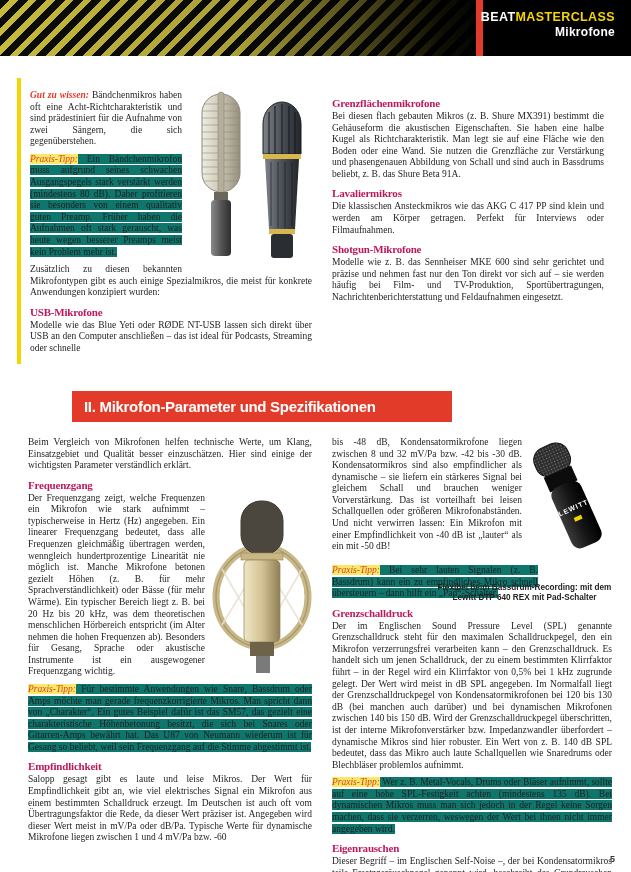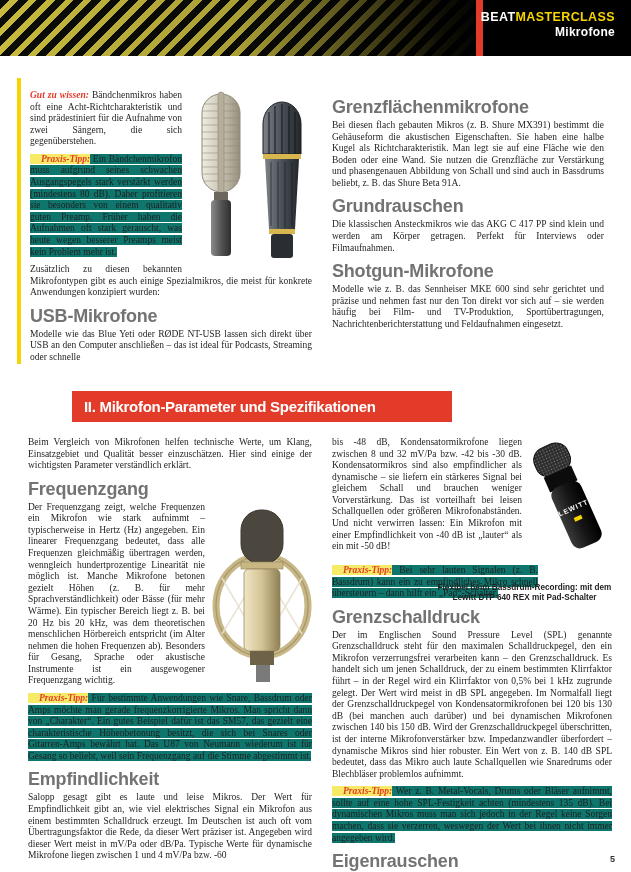--- a/index.html
+++ b/index.html
@@ -27,26 +27,26 @@
   .brand-section { font-size:12px; font-weight:bold; color:#ffffff; letter-spacing:.3px; }
 
   .accent-strip { position:absolute; left:17px; top:78px; width:4px; height:286px; background:#f5d400; }
 
   
   p.b {
     font-size:9.5px; line-height:1.22; text-align:justify;
     margin:0 0 6px 0; hyphens:auto; -webkit-hyphens:auto; color:#1e1e1e;
   }
   h3.h {
-    font-family:Liberation Sans, sans-serif; font-weight:bold;
-    font-size:18px; letter-spacing:-.2px; color:#737373; margin:7px 0 2px 0;
+    font-family:Liberation Serif, serif; font-weight:bold;
+    font-size:11px; letter-spacing:-.2px; color:#be185d; margin:7px 0 2px 0;
   }
   .lead { color:#e23b2a; font-weight:bold; font-style:italic; }
   .hl { background:#0f766e; }
-  .hl-lead { background:#f7ea66; color:#e23b2a; font-weight:bold; font-style:italic;padding-left:11px; }
+  .hl-lead { background:#f7ea66; color:#e23b2a; font-weight:normal; font-style:italic; }
 
   .intro { font-size:12.3px; line-height:1.24; text-align:left; margin:0 0 7px 0; }
 
   .banner {
     position:absolute; left:28px; top:391px; width:380px; height:31px;
     background:#e23b2a; color:#fff;
     font-family:"Liberation Sans", sans-serif; font-weight:bold;
     font-size:15px; letter-spacing:-.3px; line-height:31px; padding-left:12px;
     white-space:nowrap; overflow:hidden;margin-left:44px;
   }
@@ -132,21 +132,21 @@
     <p class="b"><span class="lead">Gut zu wissen:</span><span> Bändchenmikros haben oft eine Acht-Richtcharakteristik und sind prädestiniert für die Aufnahme von zwei Sängern, die sich gegenüberstehen.</span></p>
     <p class="b"><span class="hl-lead">Praxis-Tipp:</span><span class="hl"> Ein Bändchenmikrofon muss aufgrund seines schwachen Ausgangspegels stark verstärkt werden (mindestens 80 dB). Daher profitieren sie besonders von einem qualitativ guten Preamp. Früher haben die Aufnahmen oft stark gerauscht, was heute wegen besserer Preamps meist kein Problem mehr ist.</span></p>
     <p class="b">Zusätzlich zu diesen bekannten Mikrofontypen gibt es auch einige Spezialmikros, die meist für konkrete Anwendungen konzipiert wurden:</p>
     <h3 class="h">USB-Mikrofone</h3>
     <p class="b">Modelle wie das Blue Yeti oder RØDE NT-USB lassen sich direkt über USB an den Computer anschließen – das ist ideal für Podcasts, Streaming oder schnelle</p>
   </div>
 
   <div class="col-tr">
     <h3 class="h">Grenzflächenmikrofone</h3>
     <p class="b">Bei diesen flach gebauten Mikros (z. B. Shure MX391) bestimmt die Gehäuseform die akustischen Eigenschaften. Sie haben eine halbe Kugel als Richtcharakteristik. Man legt sie auf eine Fläche wie den Boden oder eine Wand. Sie nutzen die Grenzfläche zur Verstärkung und phasengenauen Abbildung von Schall und sind auch in Bassdrums beliebt, z. B. das Shure Beta 91A.</p>
-    <h3 class="h">Grundrauschen</h3>
+    <h3 class="h">Lavaliermikros</h3>
     <p class="b">Die klassischen Ansteckmikros wie das AKG C 417 PP sind klein und werden am Körper getragen. Perfekt für Interviews oder Filmaufnahmen.</p>
     <h3 class="h">Shotgun-Mikrofone</h3>
     <p class="b">Modelle wie z. B. das Sennheiser MKE 600 sind sehr gerichtet und präzise und nehmen fast nur den Ton direkt vor sich auf – sie werden häufig bei Film- und TV-Produktion, Sportübertragungen, Nachrichtenberichterstattung und Feldaufnahmen eingesetzt.</p>
   </div>
 
   <div class="banner">II. Mikrofon-Parameter und Spezifikationen</div>
 
   <div class="col-ml">
     <p class="b intro">Beim Vergleich von Mikrofonen helfen technische Werte, um Klang, Einsatzgebiet und Qualität besser einzuschätzen. Hier sind einige der wichtigsten Parameter verständlich erklärt.</p>
     <h3 class="h">Frequenzgang</h3>

